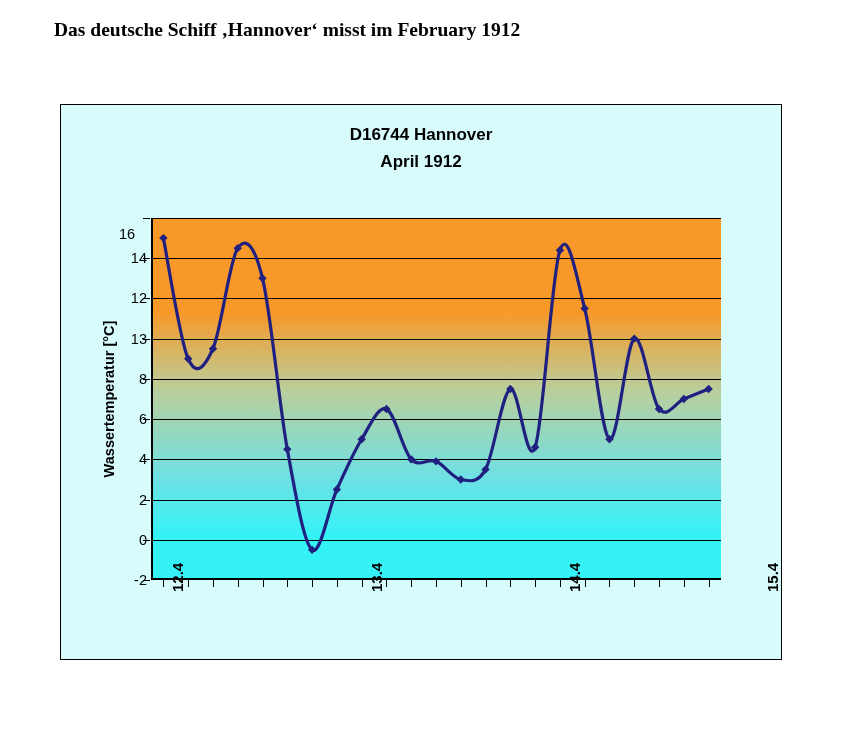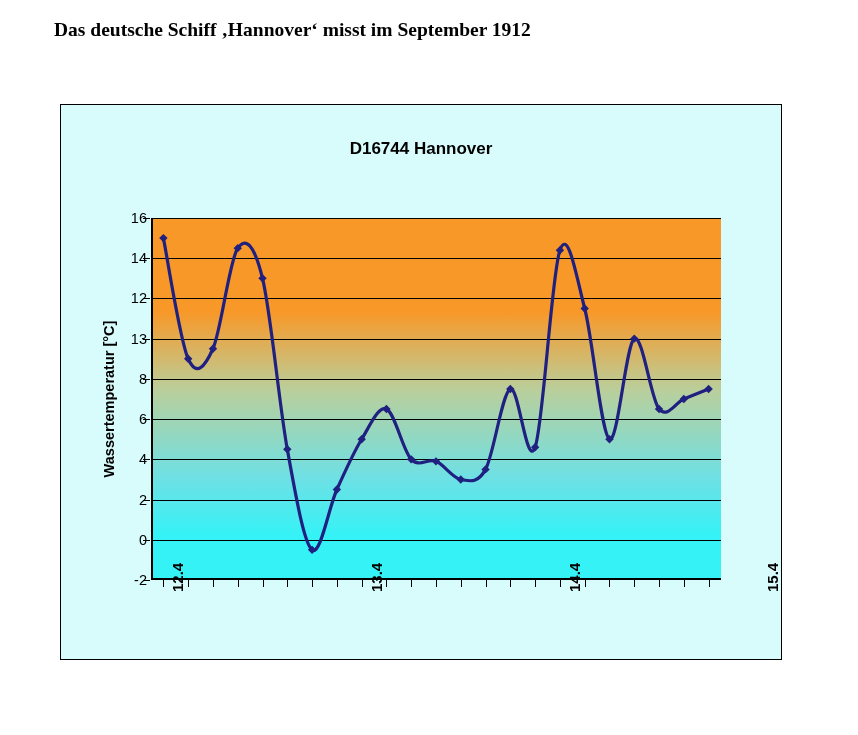--- a/index.html
+++ b/index.html
@@ -33,21 +33,21 @@
     top: 104px;
     width: 722px;
     height: 556px;
     background: #d8fcfc;
     border: 1px solid #000000;
     box-sizing: border-box;
   }
   #chart-title {
     position: absolute;
     left: 0;
-    top: 30px;
+    top: 16px;
     width: 100%;
     text-align: center;
     font-family: "Liberation Sans", sans-serif;
     font-weight: bold;
     font-size: 17px;
     line-height: 27px;
     color: #000000;
   }
   #chart-title .tline { display: block; }
 
@@ -140,27 +140,28 @@
     font-size: 14.5px;
     color: #000000;
     white-space: nowrap;
     transform: rotate(-90deg);
   }
 </style>
 </head>
 <body>
 
 <div id="headline">
-  <span class="line">Das deutsche Schiff ‚Hannover‘ misst im September 1912</span>
+  <span class="line">Das deutsche Schiff ‚Hannover‘ misst im February 1912</span>
 </div>
 
 <div id="chart-frame">
 
   <div id="chart-title">
     <span class="tline">D16744 Hannover</span>
+    <span class="tline">April 1912</span>
   </div>
 
   <div id="y-axis-title">
     <span>Wassertemperatur [°C]</span>
   </div>
 
   <div id="plot-wrap">
     <div id="plot-area"></div>
     <div id="grid-layer">
         <div class="gridline" style="top: 321.778px;"></div>
@@ -186,21 +187,21 @@
         <div class="ytick-label" style="top: 201.111px;">6</div>
         <div class="ytick-mark" style="top: 160.889px;"></div>
         <div class="ytick-label" style="top: 160.889px;">8</div>
         <div class="ytick-mark" style="top: 120.667px;"></div>
         <div class="ytick-label" style="top: 120.667px;">13</div>
         <div class="ytick-mark" style="top: 80.4444px;"></div>
         <div class="ytick-label" style="top: 80.4444px;">12</div>
         <div class="ytick-mark" style="top: 40.2222px;"></div>
         <div class="ytick-label" style="top: 40.2222px;">14</div>
         <div class="ytick-mark" style="top: 0px;"></div>
-        <div class="ytick-label" style="top: 0px;">16</div>
+        <div class="ytick-label" style="top: 16px; text-align: center;">16</div>
       </div>
     <div id="xtick-layer">
         <div class="xtick-mark" style="left: 12.3913px;"></div>
         <div class="xtick-mark" style="left: 37.1739px;"></div>
         <div class="xtick-mark" style="left: 61.9565px;"></div>
         <div class="xtick-mark" style="left: 86.7391px;"></div>
         <div class="xtick-mark" style="left: 111.522px;"></div>
         <div class="xtick-mark" style="left: 136.304px;"></div>
         <div class="xtick-mark" style="left: 161.087px;"></div>
         <div class="xtick-mark" style="left: 185.87px;"></div>

